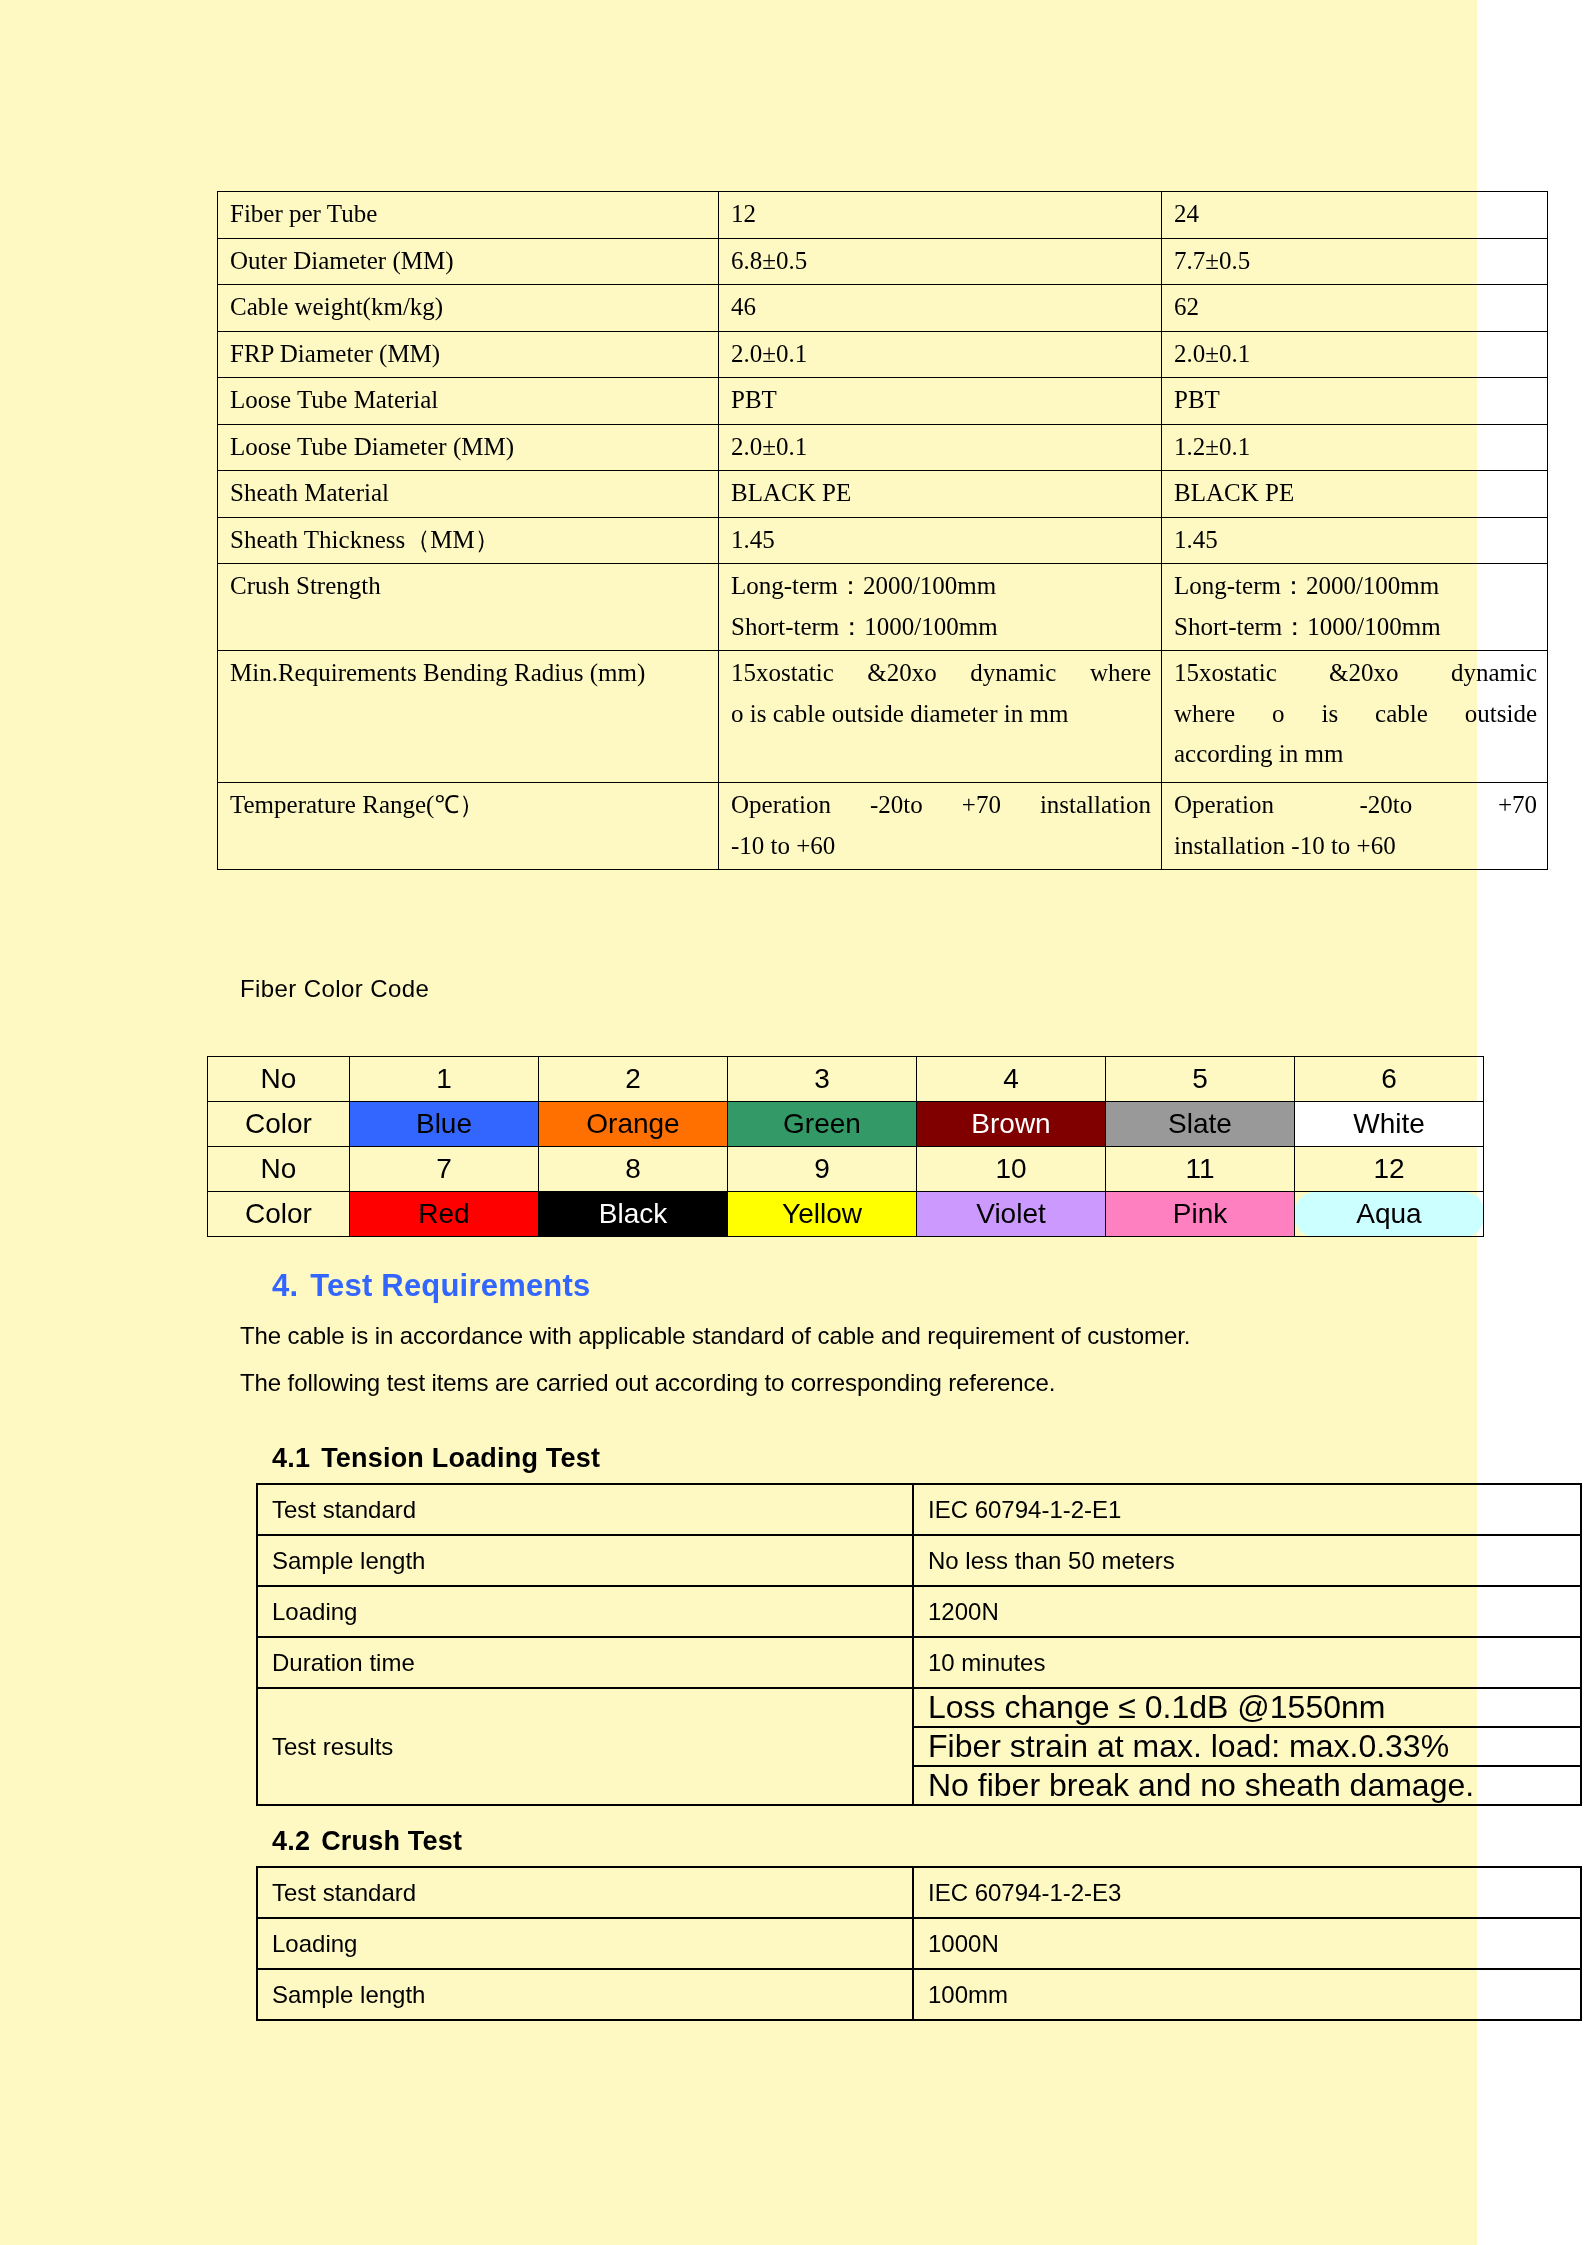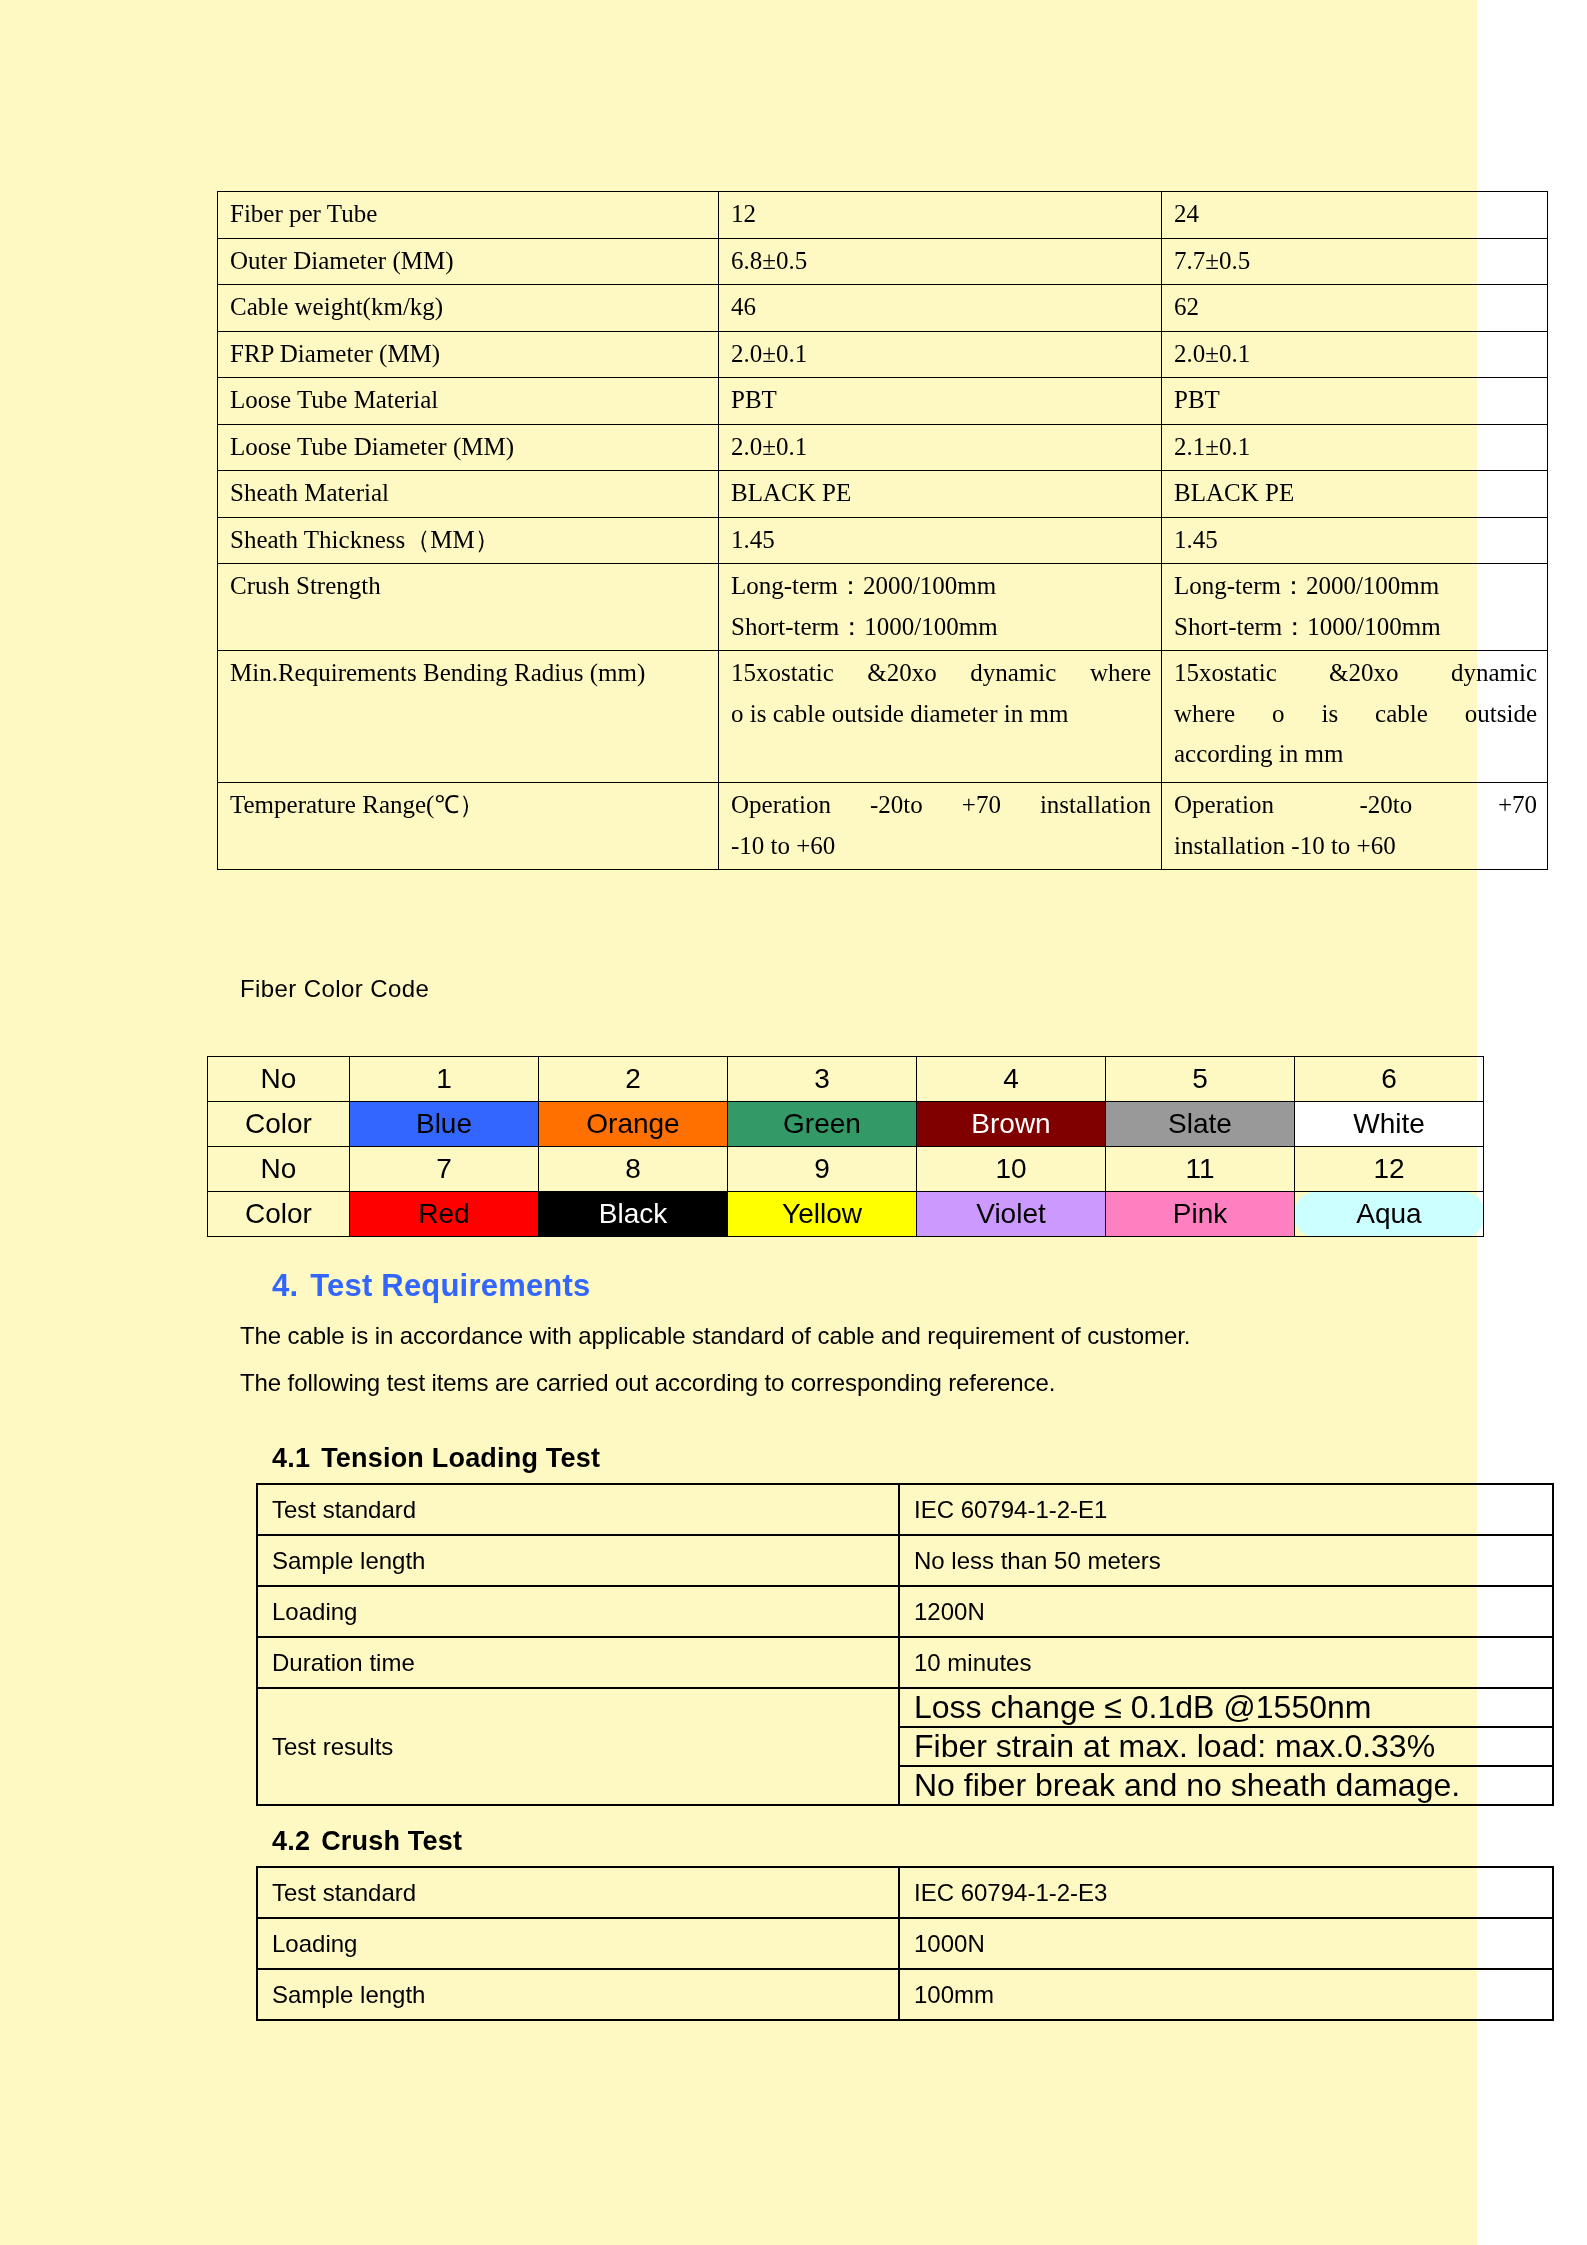--- a/index.html
+++ b/index.html
@@ -126,21 +126,21 @@
     width: 1258px;
     border-collapse: collapse;
     table-layout: fixed;
     font-family: "Liberation Sans", sans-serif;
     font-size: 24px;
   }
   .test-table.t41 { top: 1483px; }
   .test-table.t42 { top: 1866px; }
   .test-table td {
     border: 2px solid #000;
-    padding: 0 4px 0 14px;
+    padding: 0 18px 0 14px;
     height: 49px;
     vertical-align: middle;
     color: #000;
   }
   .test-table .k-col { width: 622px; }
   .test-table .v-col { width: 634px; }
 
   .inner-table {
     width: 100%;
     border-collapse: collapse;
@@ -184,21 +184,21 @@
         <td>2.0±0.1</td>
       </tr>
       <tr>
         <td>Loose Tube Material</td>
         <td>PBT</td>
         <td>PBT</td>
       </tr>
       <tr>
         <td>Loose Tube Diameter (MM)</td>
         <td>2.0±0.1</td>
-        <td>2.1±0.1</td>
+        <td>1.2±0.1</td>
       </tr>
       <tr>
         <td>Sheath Material</td>
         <td>BLACK PE</td>
         <td>BLACK PE</td>
       </tr>
       <tr>
         <td>Sheath Thickness（MM）</td>
         <td>1.45</td>
         <td>1.45</td>

